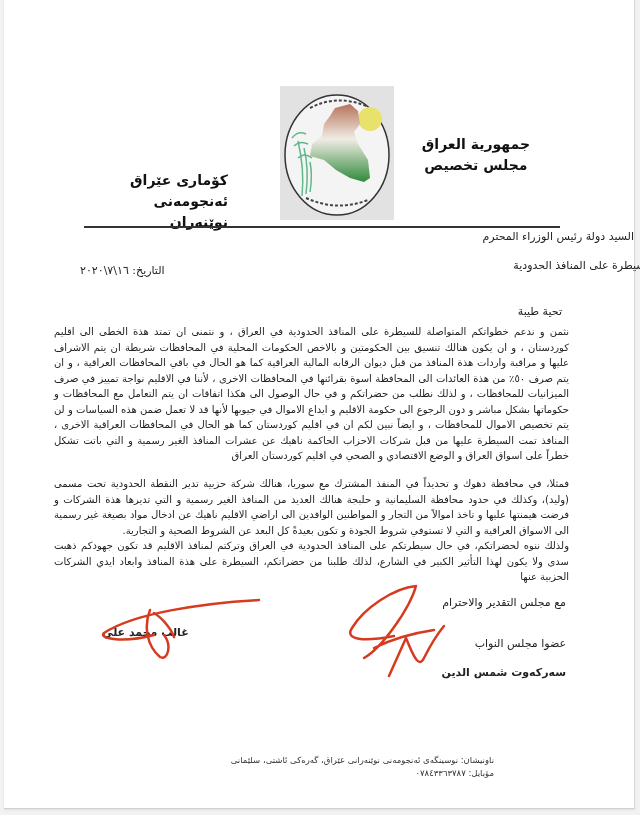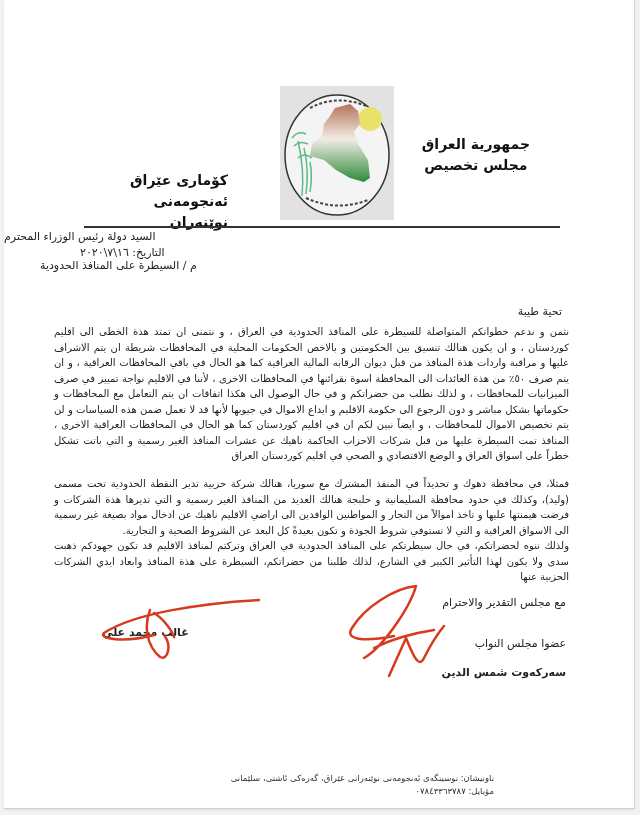--- a/index.html
+++ b/index.html
@@ -2,27 +2,27 @@
 <html><head>
 <meta charset="utf-8">
 <style>
   html, body { margin:0; padding:0; }
   body { width:640px; height:815px; background:#f2f2f2; font-family:"DejaVu Sans", sans-serif; overflow:hidden; }
   .page { position:absolute; left:4px; top:0; width:630px; height:808px; background:#fff; border-right:1px solid #d8d8d8; border-bottom:1px solid #d0d0d0; box-shadow:0 1px 2px rgba(0,0,0,0.08); }
   .hdr-right { position:absolute; right:104px; top:134px; direction:rtl; text-align:center; font-weight:bold; font-size:14px; line-height:21px; color:#111; }
   .hdr-left { position:absolute; left:118px; top:134px; direction:rtl; text-align:right; font-weight:bold; font-size:14px; line-height:21px; color:#111; width:106px;margin-top:36px; }
   .logo { position:absolute; left:276px; top:86px; width:114px; height:134px; background:#e2e2e2; }
   .rule { position:absolute; left:80px; top:226px; width:476px; height:2px; background:#333; }
-  .date { position:absolute; left:76px; top:246px; direction:rtl; font-size:11px; color:#222; }
-  .addr { position:absolute; left:0; width:630px; text-align:left; direction:rtl; font-size:11px; color:#222; }
+  .date { position:absolute; left:76px; top:264px; direction:rtl; font-size:11px; color:#222; }
+  .addr { position:absolute; left:0; width:630px; text-align:right; direction:rtl; font-size:11px; color:#222; }
   .greet { position:absolute; right:72px; top:293px; direction:rtl; font-size:11px; color:#222;margin-top:12px; }
   .para { position:absolute; left:50px; width:515px; direction:rtl; text-align:justify; text-align-last:right; font-size:10px; line-height:15.5px; color:#222; }
   .sig-text { position:absolute; direction:rtl; font-size:11px; color:#222; }
   .sig-text.bold { font-weight:bold; }
-  .footer { position:absolute; right:140px; top:754px; direction:rtl; text-align:right; font-size:8.5px; line-height:13px; color:#333;margin-top:18px; }
+  .footer { position:absolute; right:140px; top:754px; direction:rtl; text-align:right; font-size:8.5px; line-height:13px; color:#333; }
   svg { display:block; }
 </style>
 </head>
 <body>
 
 <div class="page">
 
   <div class="hdr-right">
     <div>جمهورية العراق</div>
     <div>مجلس تخصيص</div>

